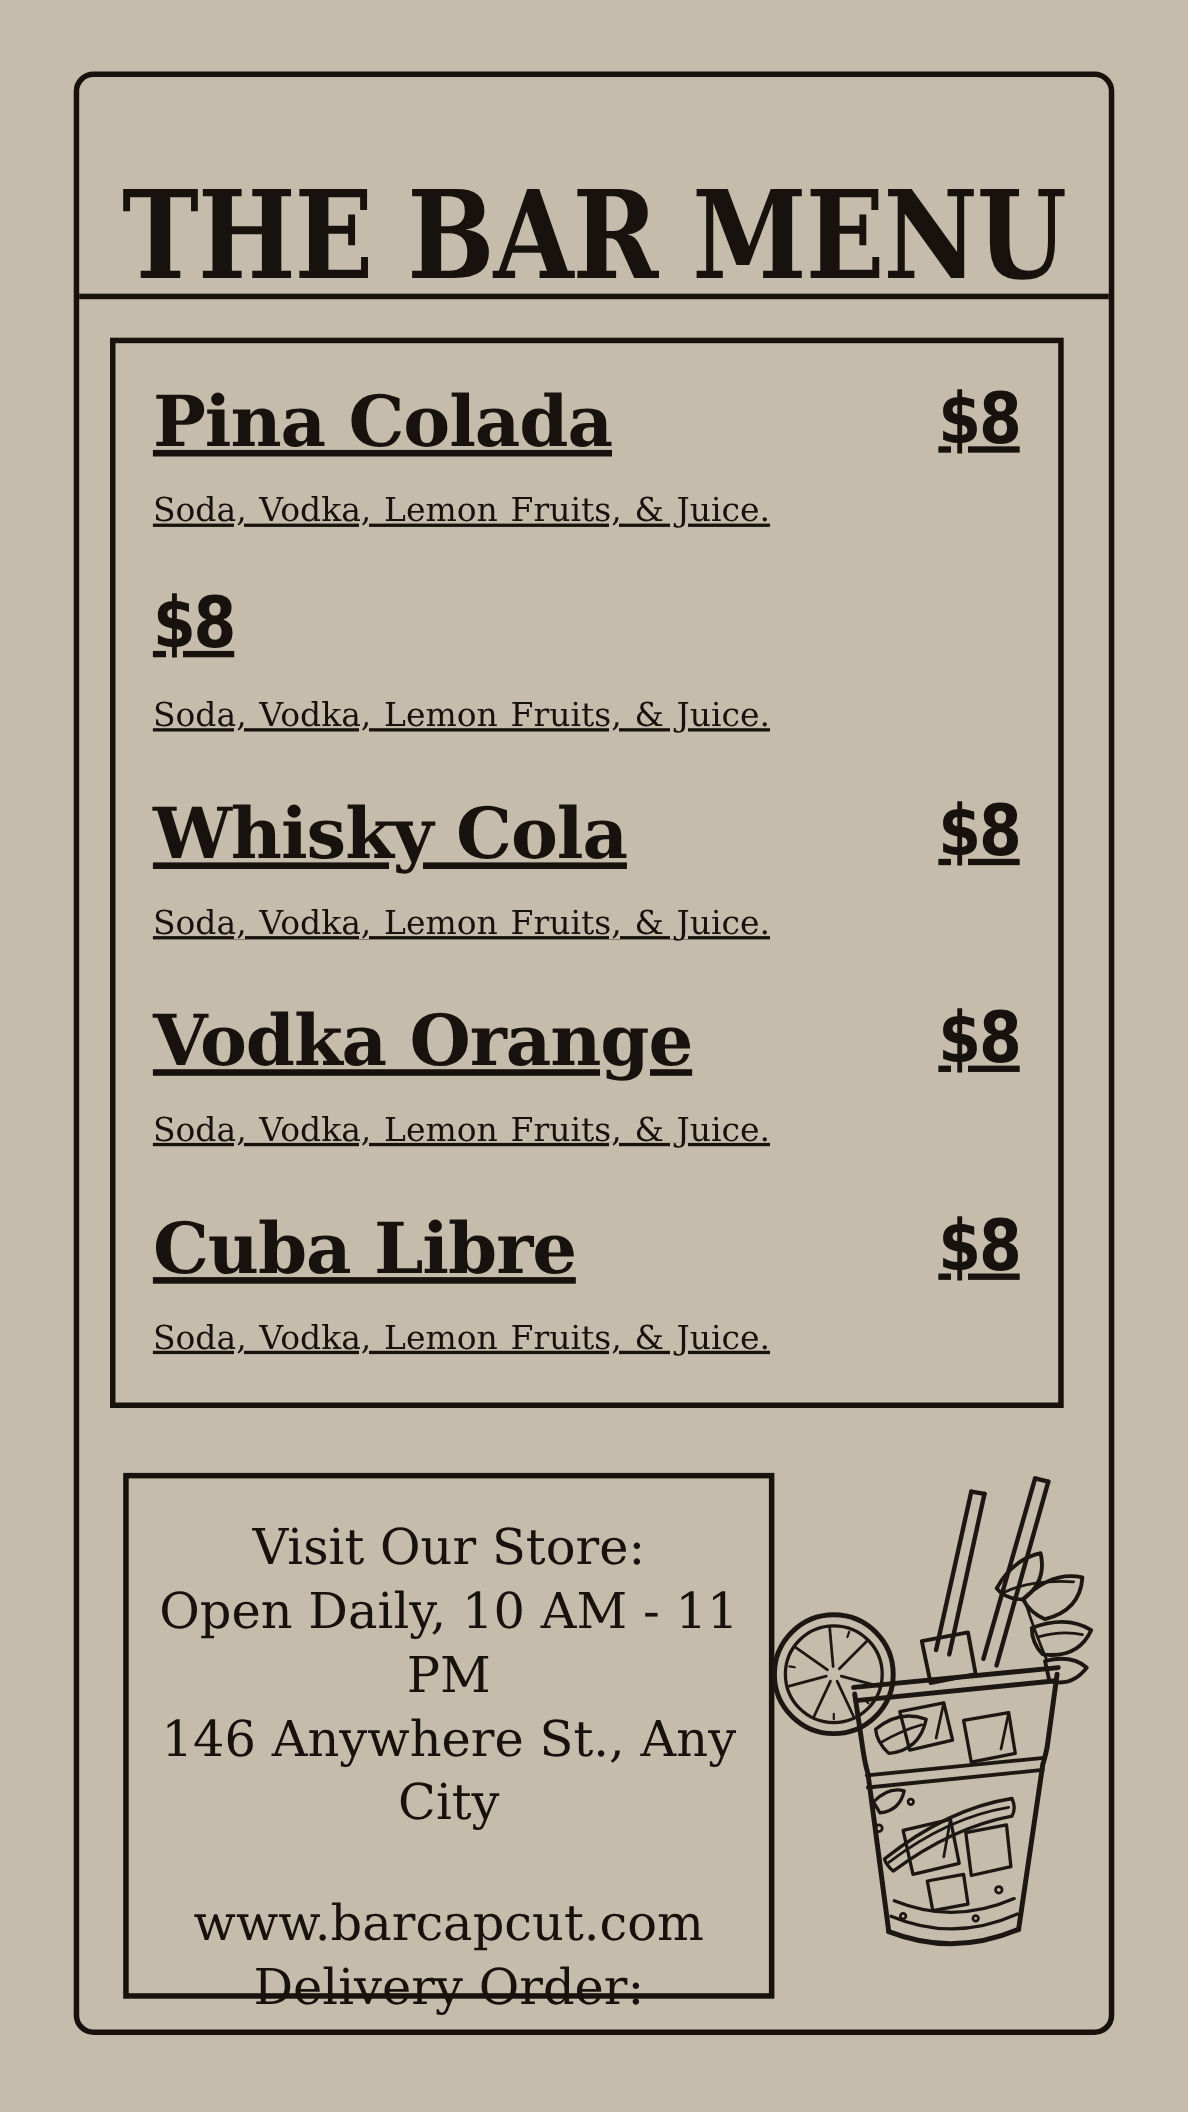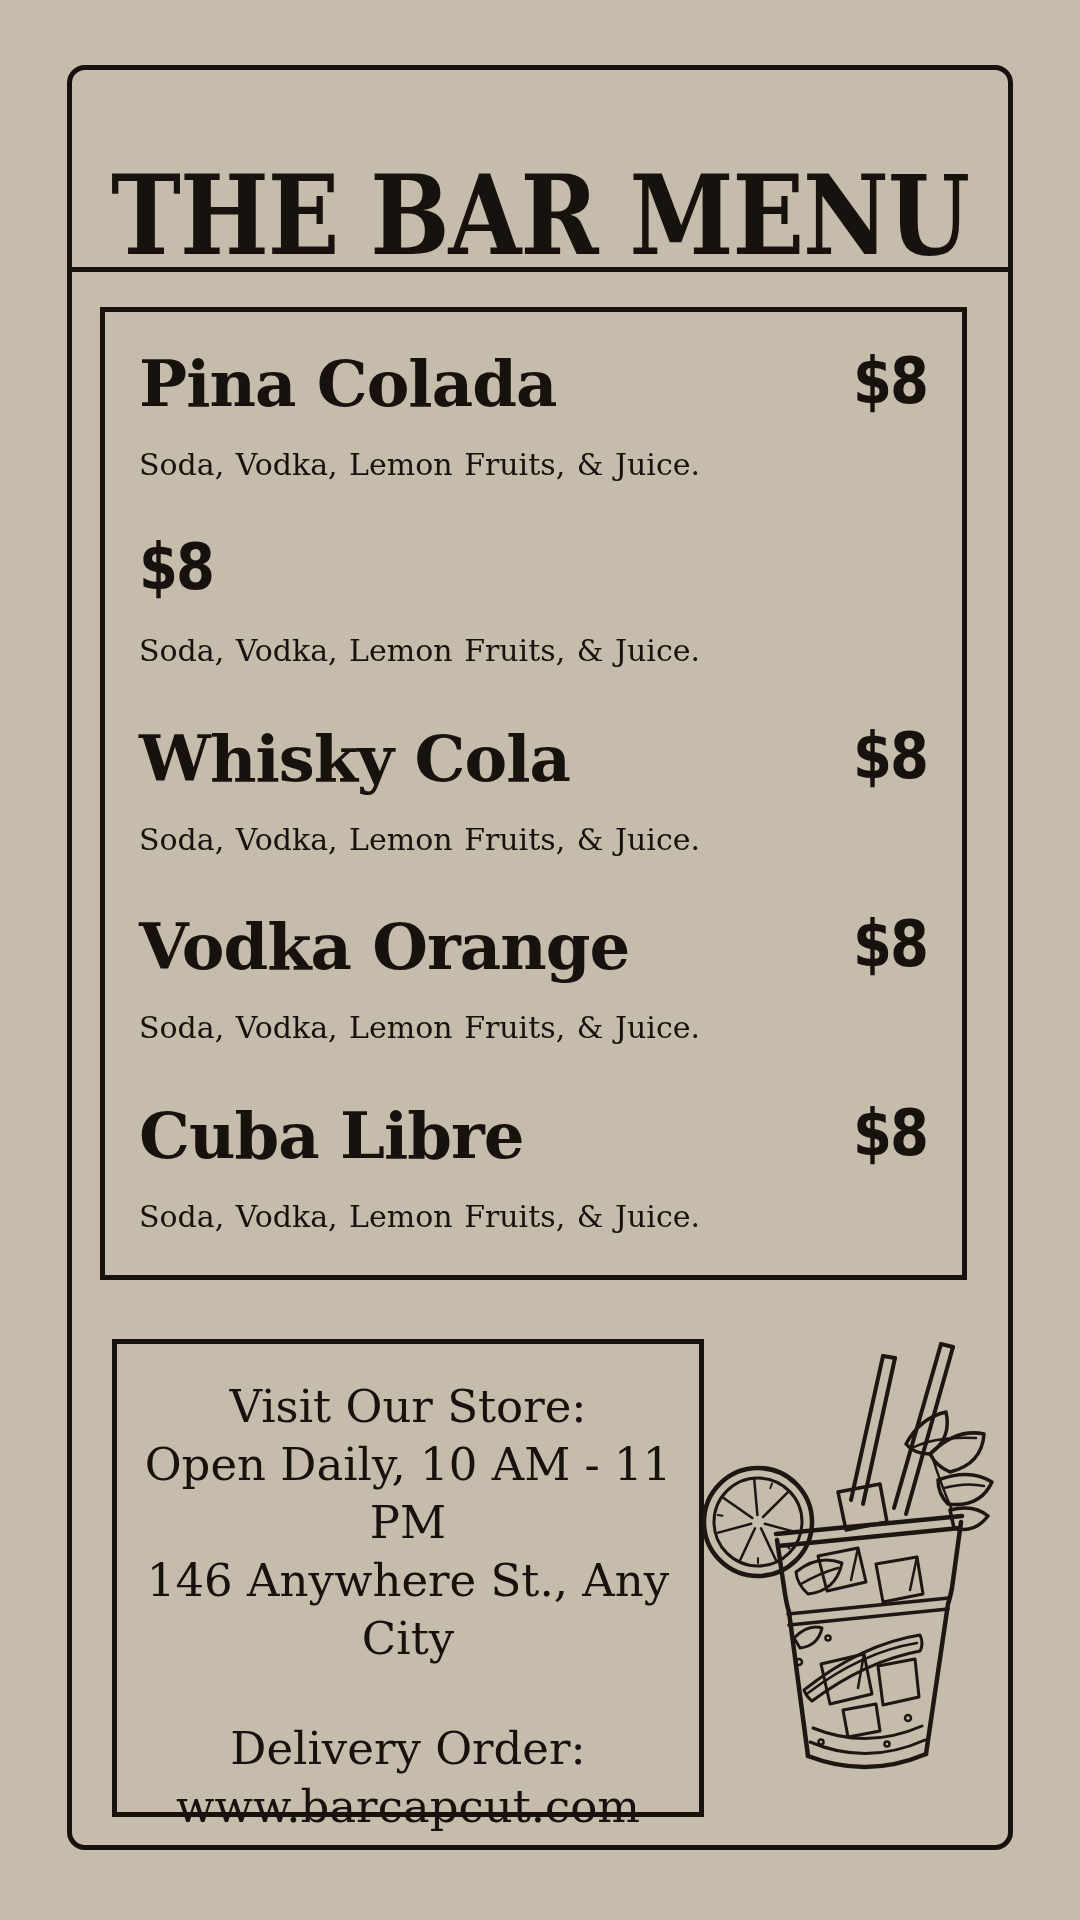--- a/index.html
+++ b/index.html
@@ -41,21 +41,21 @@
     background: #17120d;
   }
 
   
   .menu-box {
     position: absolute;
     left: 28px; top: 237px;
     width: 867px; height: 973px;
     border: 5px solid #17120d;
     padding: 36px 35px 30px 34px;
-    display: flex; flex-direction: column; justify-content: space-between;
+    display: flex; flex-direction: column; justify-content: space-between; text-decoration: underline;
   }
   .item-row {
     display: flex; justify-content: space-between; align-items: baseline;
   }
   .item-name {
     font-size: 64px; font-weight: bold;
     letter-spacing: -1px; line-height: 72px;
     white-space: nowrap;
   }
   .item-price {
@@ -143,22 +143,22 @@
       <p class="item-desc">Soda, Vodka, Lemon Fruits, &amp; Juice.</p>
     </article>
 
   </section>
 
   <section class="info-box">
     <p>Visit Our Store:</p>
     <p>Open Daily, 10 AM - 11 PM</p>
     <p>146 Anywhere St., Any City</p>
     <div class="gap"></div>
+    <p>www.barcapcut.com</p>
     <p>Delivery Order:</p>
-    <p>www.barcapcut.com</p>
   </section>
 
   <div class="art">
     <svg viewBox="0 0 300 460" width="300" height="460" aria-hidden="true">
       <g stroke="#1c1712" fill="none" stroke-linecap="round" stroke-linejoin="round">
 
         <g stroke-width="4">
           <path d="M183,24 L151,168"></path>
           <path d="M195,26 L163,172"></path>
           <path d="M183,24 L195,26"></path>

